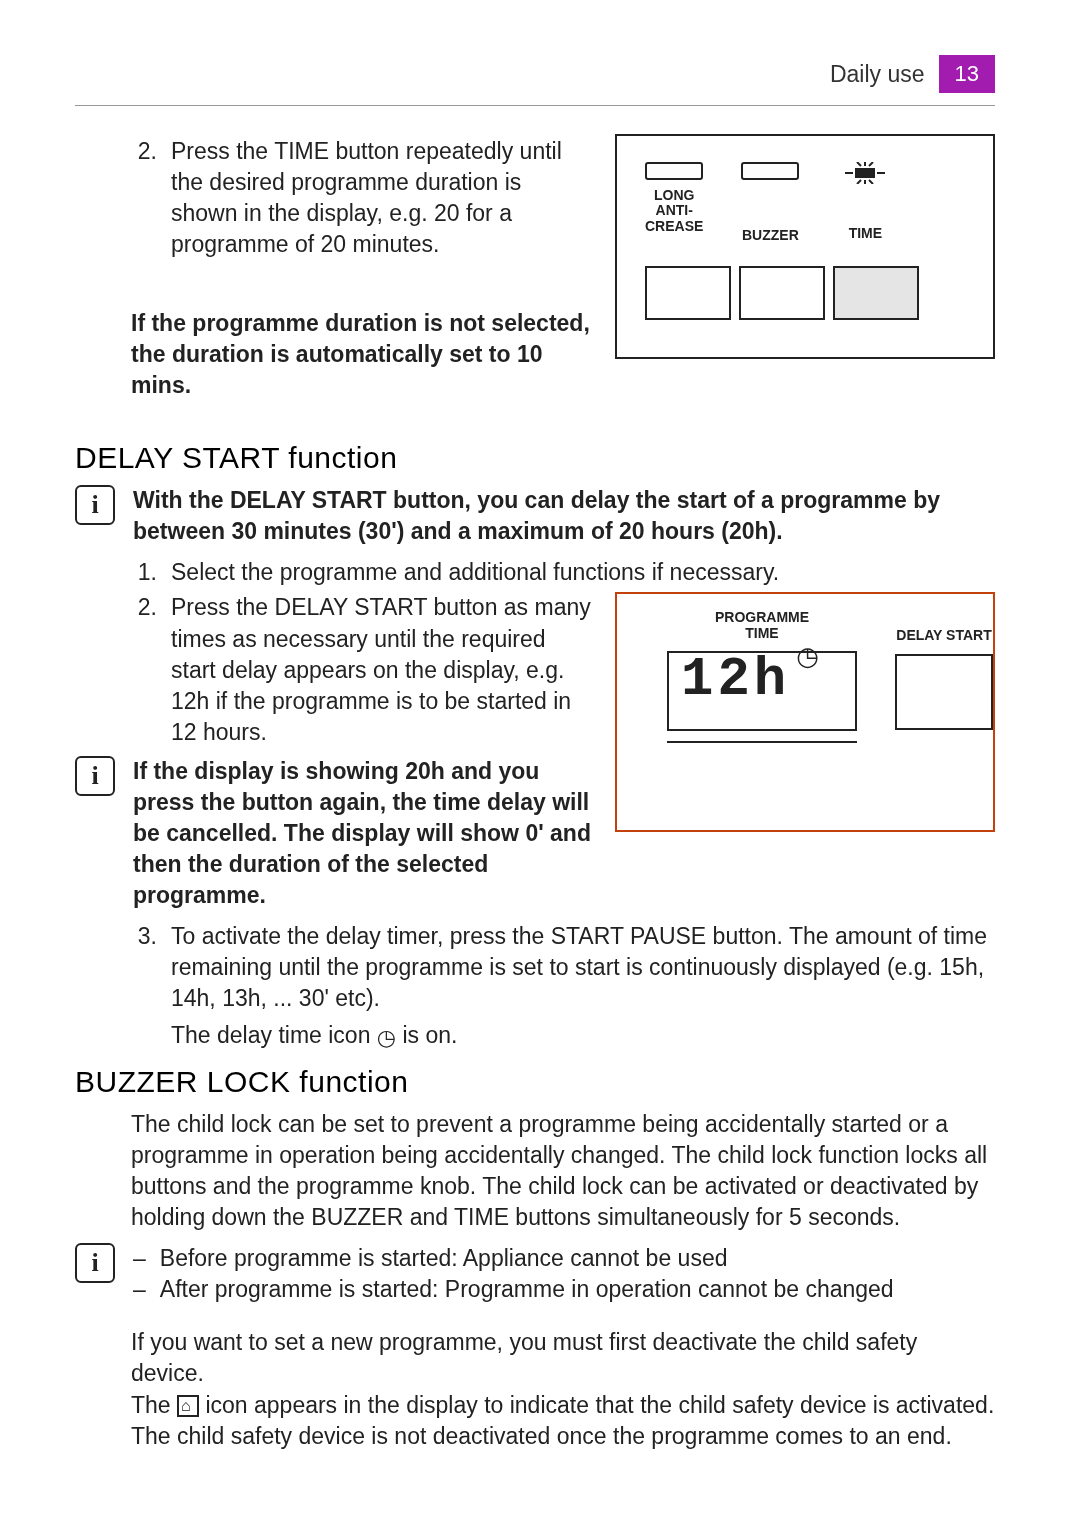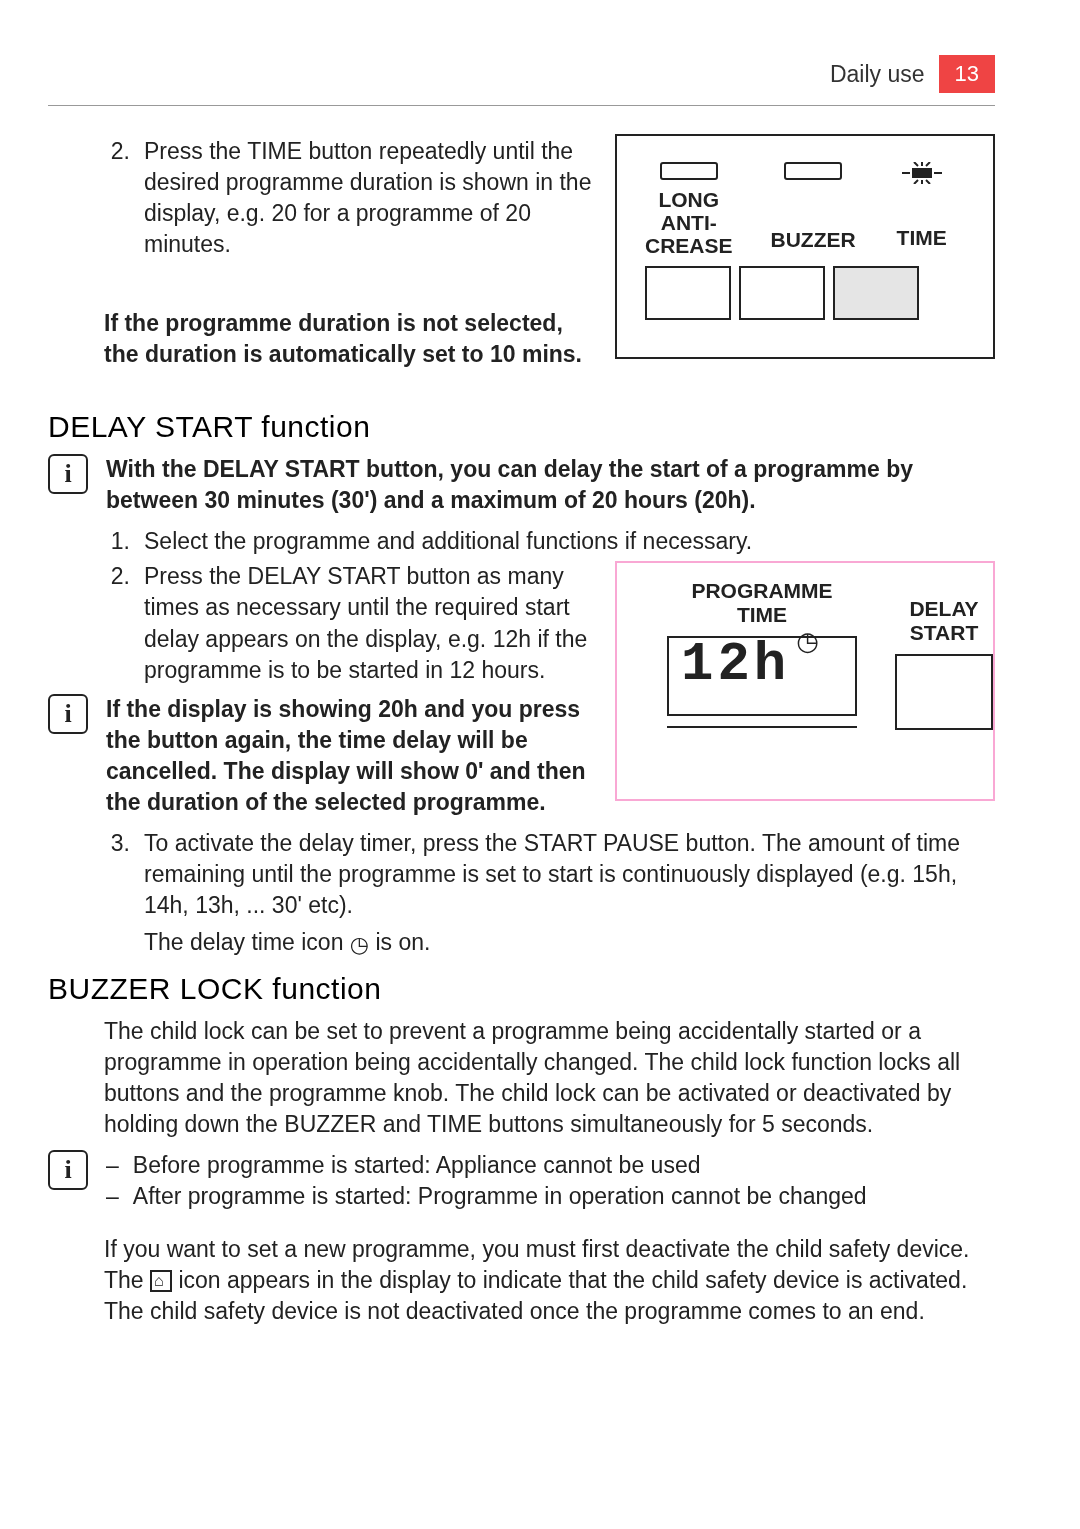--- a/index.html
+++ b/index.html
@@ -5,38 +5,38 @@
     * { box-sizing: border-box; margin: 0; padding: 0; }
     body {
       width: 1080px;
       height: 1529px;
       background: #fff;
       font-family: "Helvetica Neue", Arial, sans-serif;
       color: #222;
       position: relative;
     }
     .page {
-      padding: 55px 85px 60px 48px;
+      padding: 55px 85px 60px 75px;
     }
     .header {
       display: flex;
       justify-content: flex-end;
       align-items: center;
       padding-bottom: 12px;
       border-bottom: 1px solid #999;
       margin-bottom: 28px;
     }
     .header-label {
       font-size: 23px;
       font-weight: 300;
       color: #333;
       margin-right: 14px;
     }
     .page-num-box {
-      background: #ef4444;
+      background: #a21caf;
       color: #fff;
       font-size: 22px;
       padding: 6px 16px;
       font-weight: 400;
     }
     .top-row {
       display: flex;
       gap: 22px;
       margin-bottom: 40px;
     }
@@ -87,21 +87,21 @@
       border: 2px solid #222;
       border-radius: 3px;
     }
     .time-icon {
       width: 56px;
       height: 18px;
       position: relative;
     }
     .time-icon svg { display: block; }
     .panel-label {
-      font-size: 21px;
+      font-size: 14px;
       font-weight: 700;
       text-align: center;
       line-height: 1.1;
     }
     .panel-display-row {
       display: flex;
       gap: 8px;
       position: absolute;
       left: 28px;
       top: 130px;
@@ -151,21 +151,21 @@
     .ol2 {
       margin-top: 8px;
     }
     .mid-flex {
       display: flex;
       gap: 22px;
       align-items: flex-start;
     }
     .mid-left { flex: 1; }
     .panel-box2 {
-      border: 2px solid #f9a8d4;
+      border: 2px solid #c2410c;
       width: 380px;
       height: 240px;
       position: relative;
       flex-shrink: 0;
     }
     .panel2-top {
       display: flex;
       justify-content: flex-start;
       gap: 38px;
       padding: 16px 0 0 50px;

